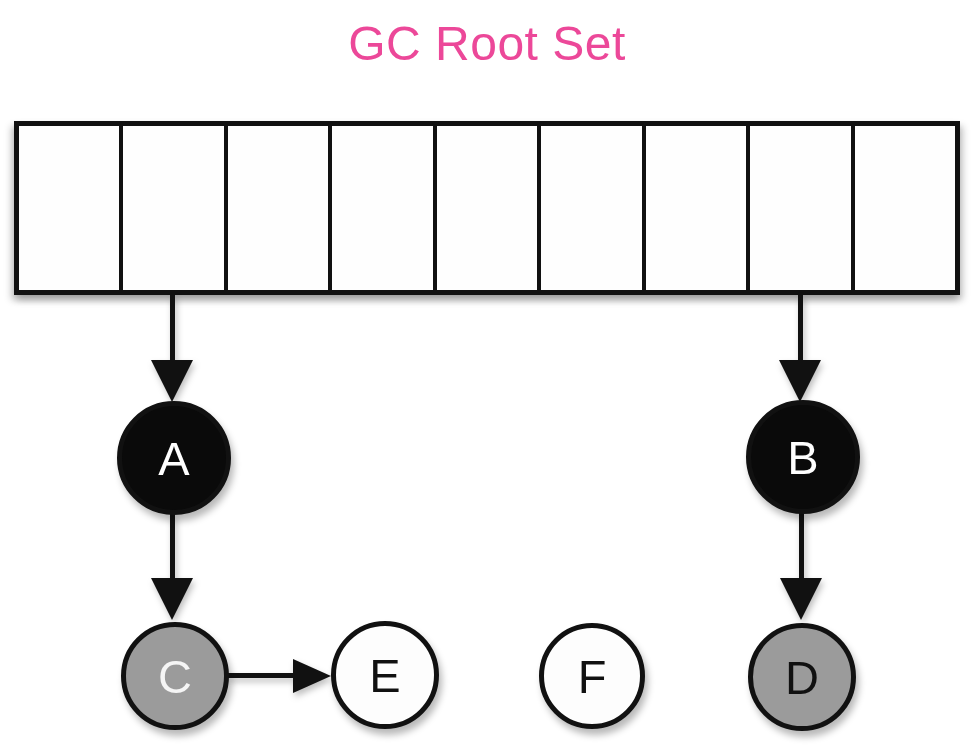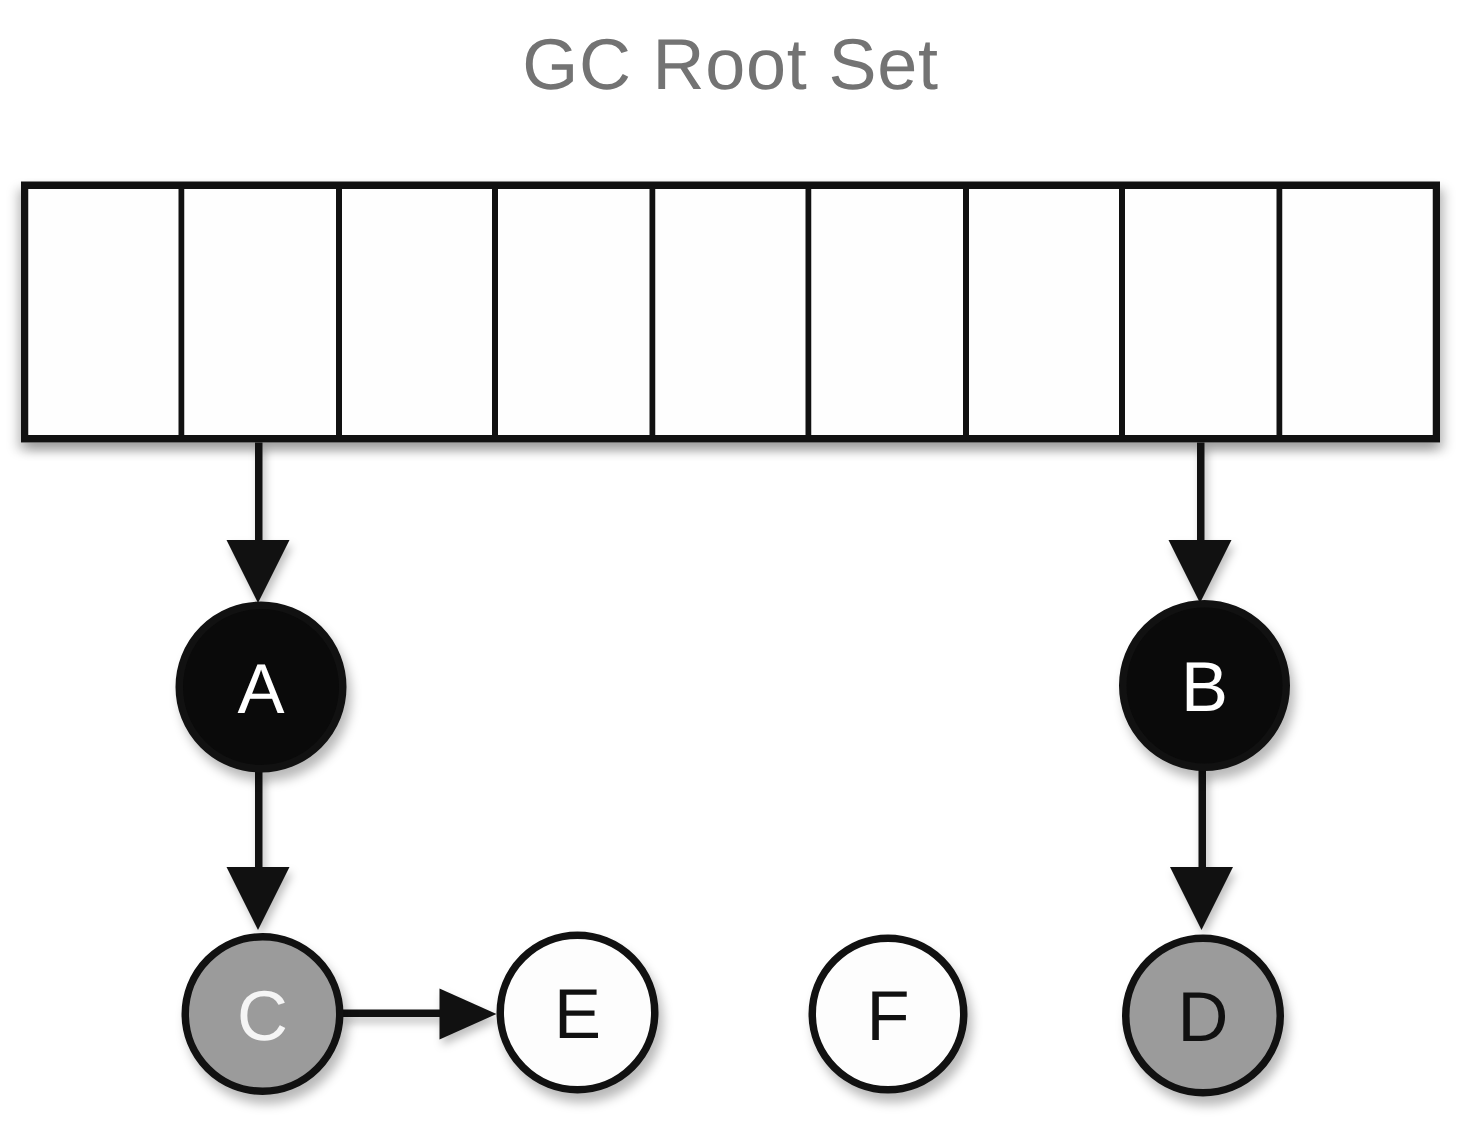--- a/index.html
+++ b/index.html
@@ -18,21 +18,21 @@
   
   .title {
     position: absolute;
     top: 16px;
     left: 0;
     width: 100%;
     text-align: center;
     font-size: 48px;
     font-weight: 500;
     letter-spacing: 0.5px;
-    color: #737373;
+    color: #ec4899;
   }
 
   
   .root-array {
     position: absolute;
     left: 14px;
     top: 121px;
     width: 946px;
     height: 174px;
     box-sizing: border-box;

